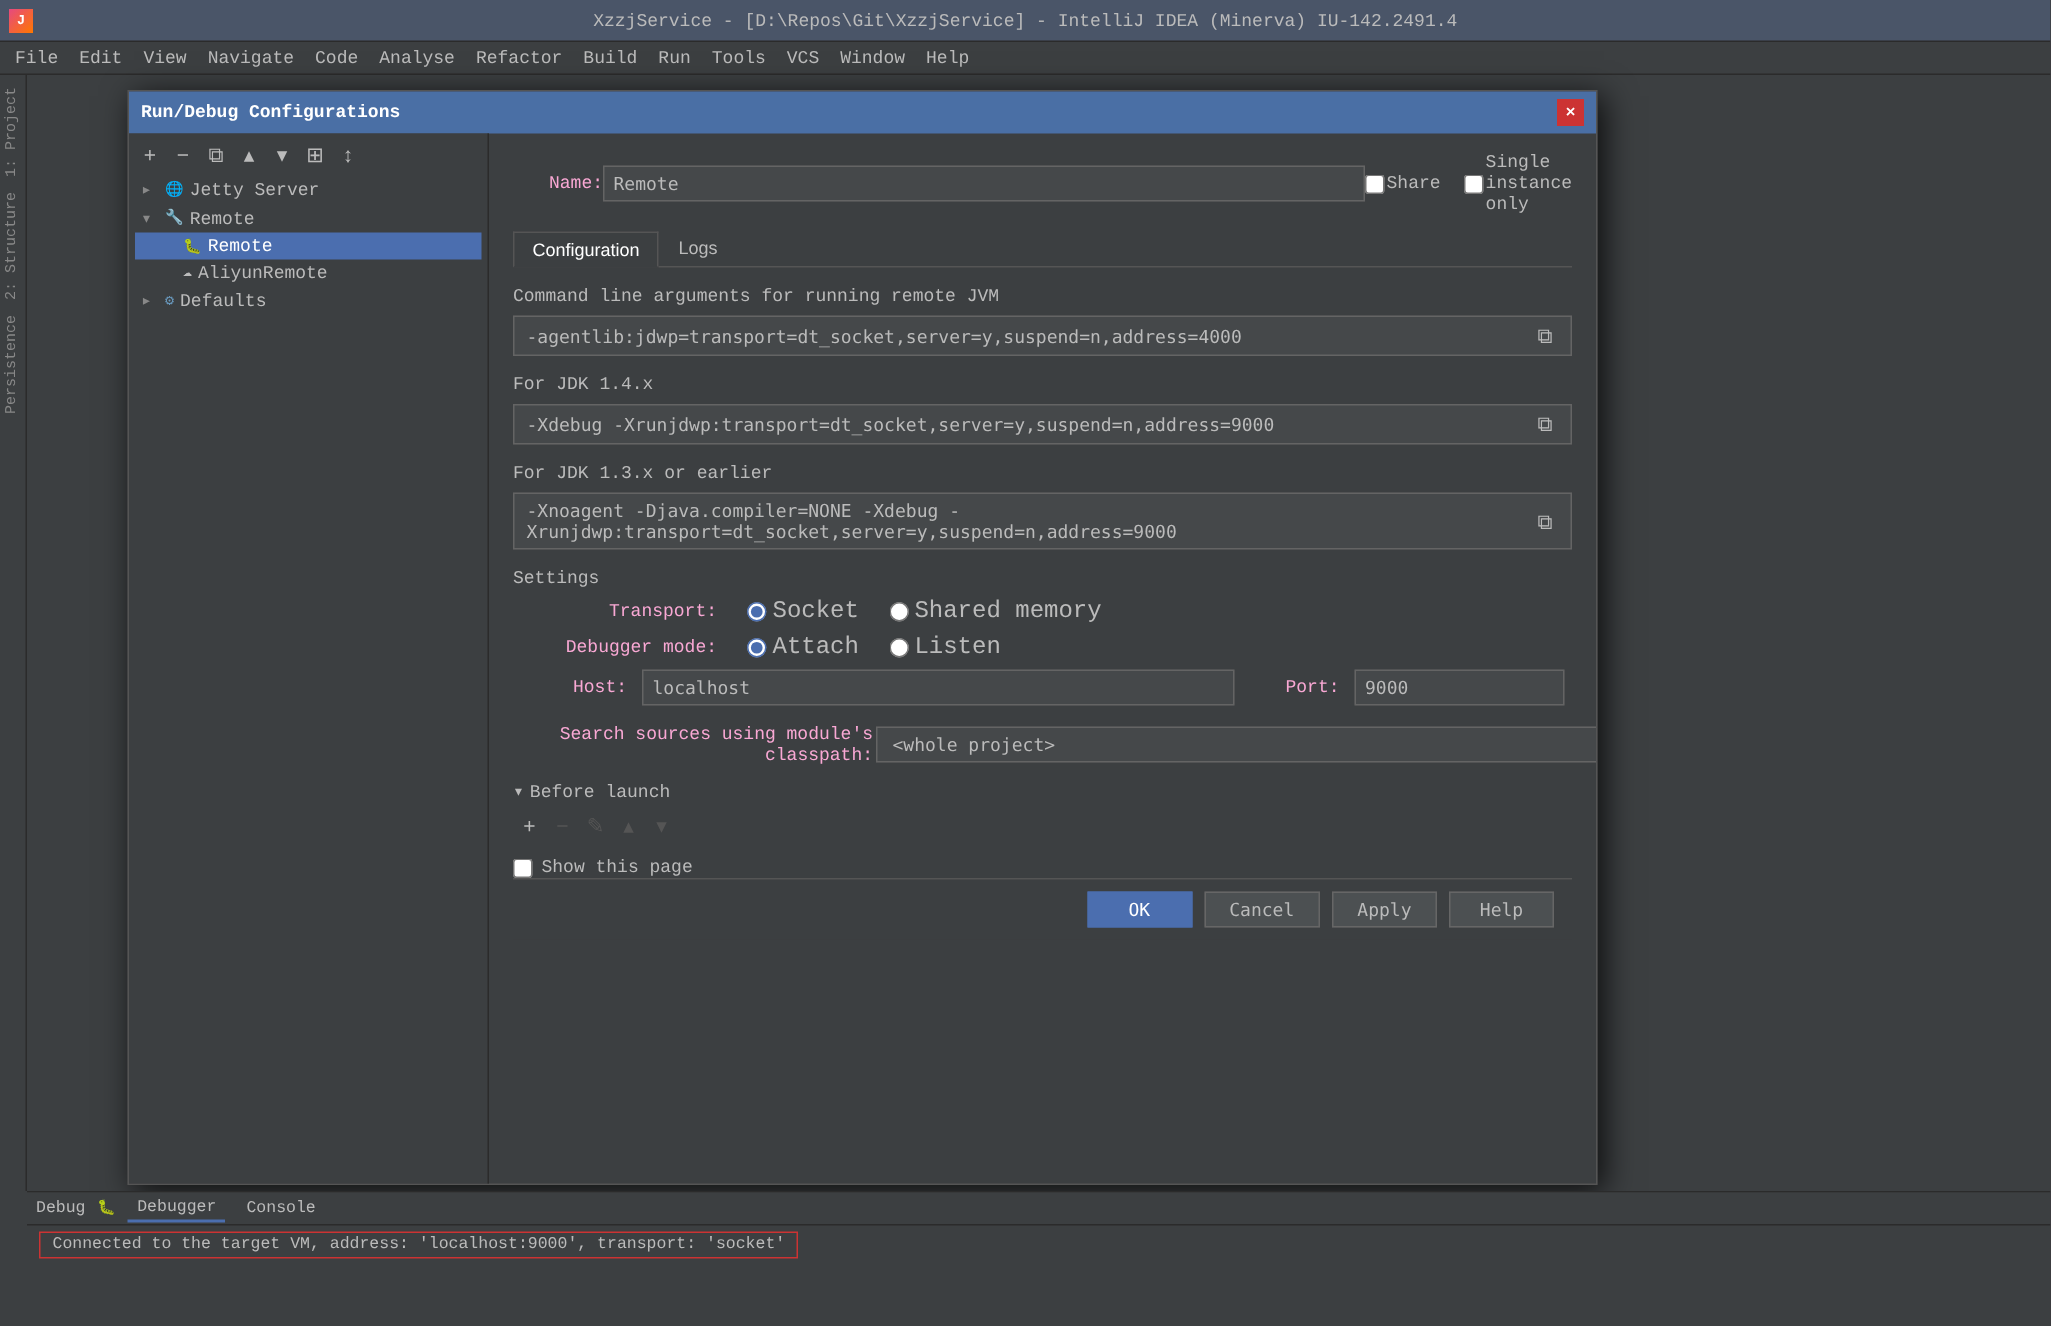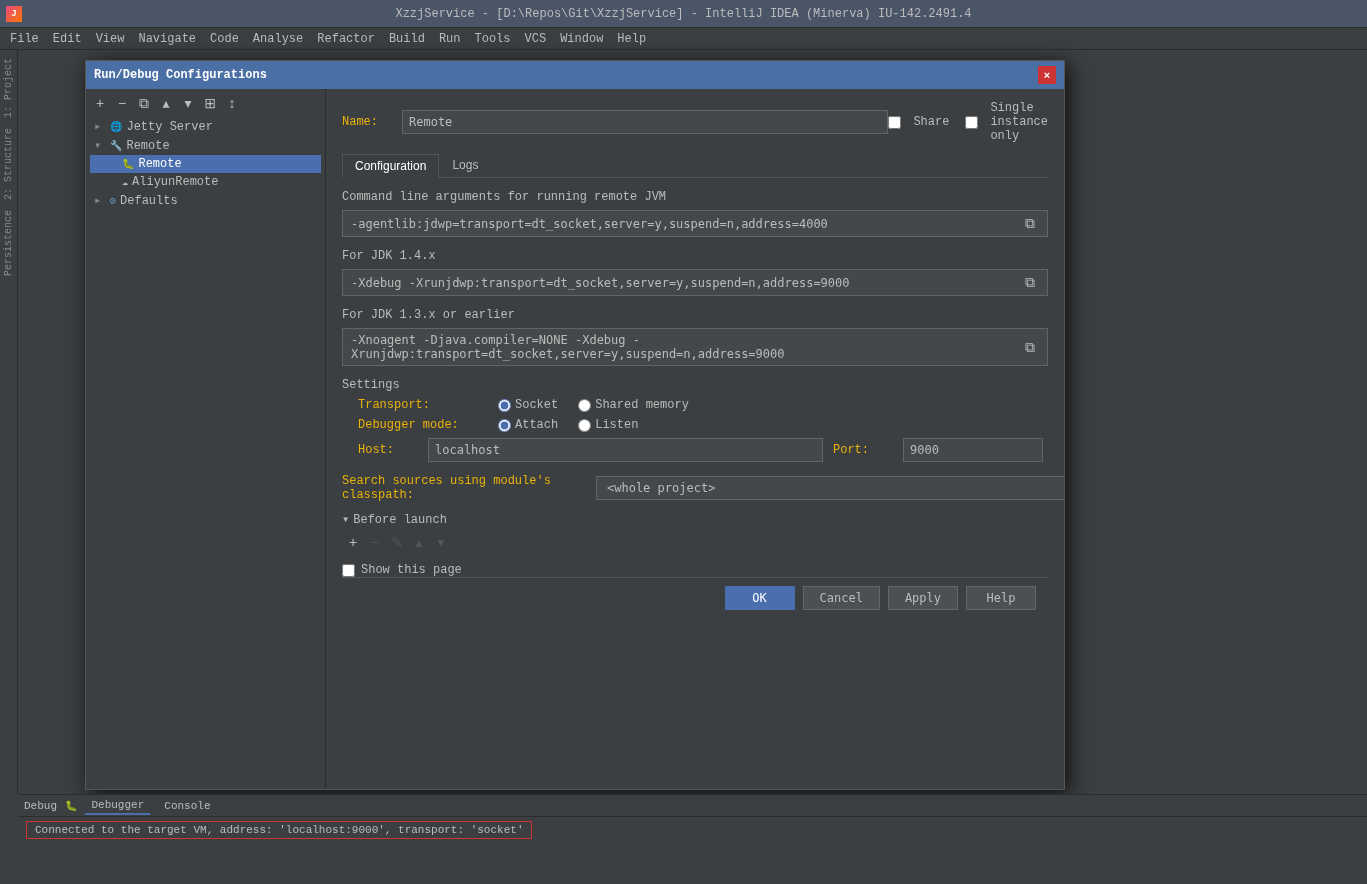--- a/index.html
+++ b/index.html
@@ -149,23 +149,24 @@
       padding: 12px 16px;
       overflow-y: auto;
     }
 
     .form-row {
       display: flex;
       align-items: center;
       margin-bottom: 10px;
     }
     .form-label {
-      color: #eab308;
+      color: #f9a8d4;
       font-size: 12px;
       min-width: 60px;
+      text-align: right;
     }
     .form-input {
       background: #45484a;
       border: 1px solid #646464;
       color: #bbbbbb;
       font-size: 12px;
       padding: 2px 6px;
       height: 24px;
       font-family: 'Consolas', monospace;
     }
@@ -240,38 +241,38 @@
     .radio-group {
       display: flex;
       align-items: center;
       gap: 4px;
     }
     .radio-input {
       accent-color: #4b6eaf;
     }
     .radio-label {
       color: #bbbbbb;
-      font-size: 12px;
+      font-size: 16px;
     }
 
     .host-port-row {
       display: flex;
       align-items: center;
       padding-left: 16px;
       margin-bottom: 10px;
       gap: 10px;
     }
     .host-input { width: 395px; }
     .port-input { width: 140px; }
 
     .module-row {
       display: flex;
       align-items: center;
       margin-bottom: 10px;
-      gap: 14px;
+      gap: 2px;
     }
     .module-select {
       background: #45484a;
       border: 1px solid #646464;
       color: #bbbbbb;
       font-size: 12px;
       padding: 2px 6px;
       height: 24px;
       width: 600px;
       font-family: 'Consolas', monospace;
@@ -383,21 +384,21 @@
       transform: rotate(180deg);
       font-size: 10px;
       padding: 4px 2px;
       color: #888;
       cursor: pointer;
       white-space: nowrap;
     }
     .checkbox-label {
       display: flex;
       align-items: center;
-      gap: 12px;
+      gap: 1px;
       color: #bbbbbb;
       font-size: 12px;
       justify-content: flex-end;
     }
   </style>
 </head>
 <body>
 
 <div class="title-bar">
   <span style="position:absolute;left:6px;top:6px;width:16px;height:16px;background:linear-gradient(135deg,#e64980,#ff7700);display:flex;align-items:center;justify-content:center;font-size:9px;color:white;font-weight:bold;">J</span>

